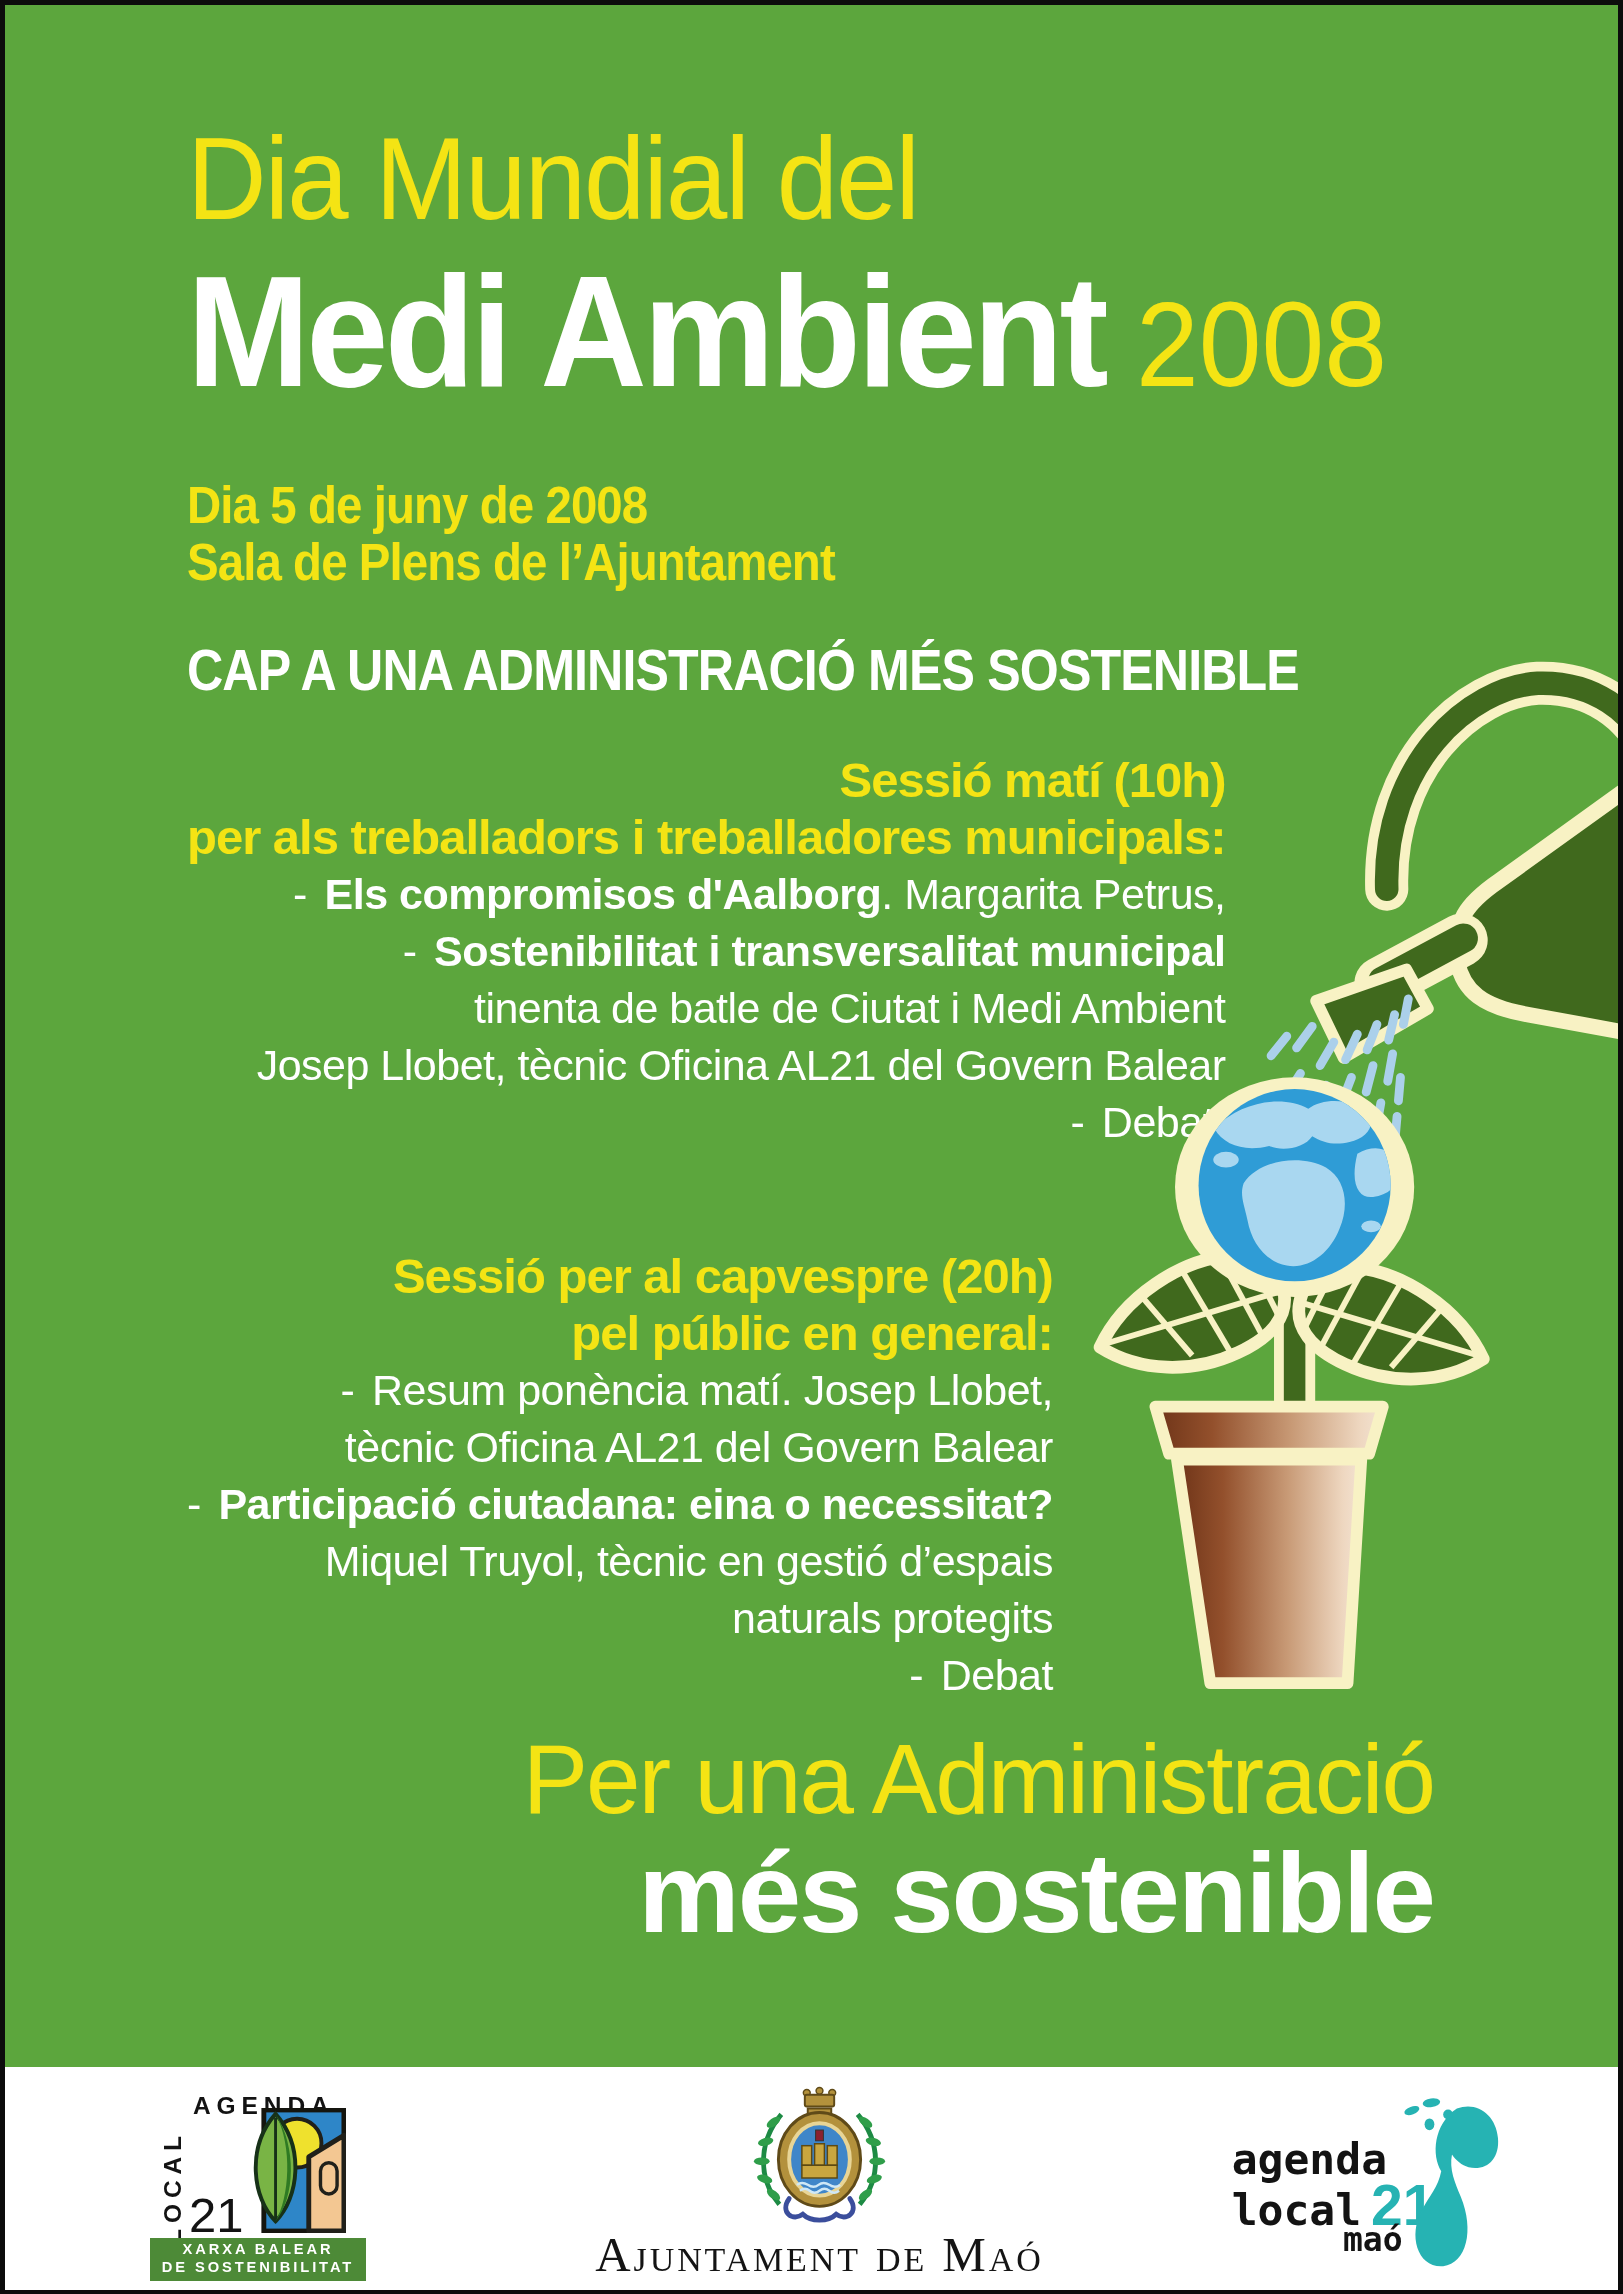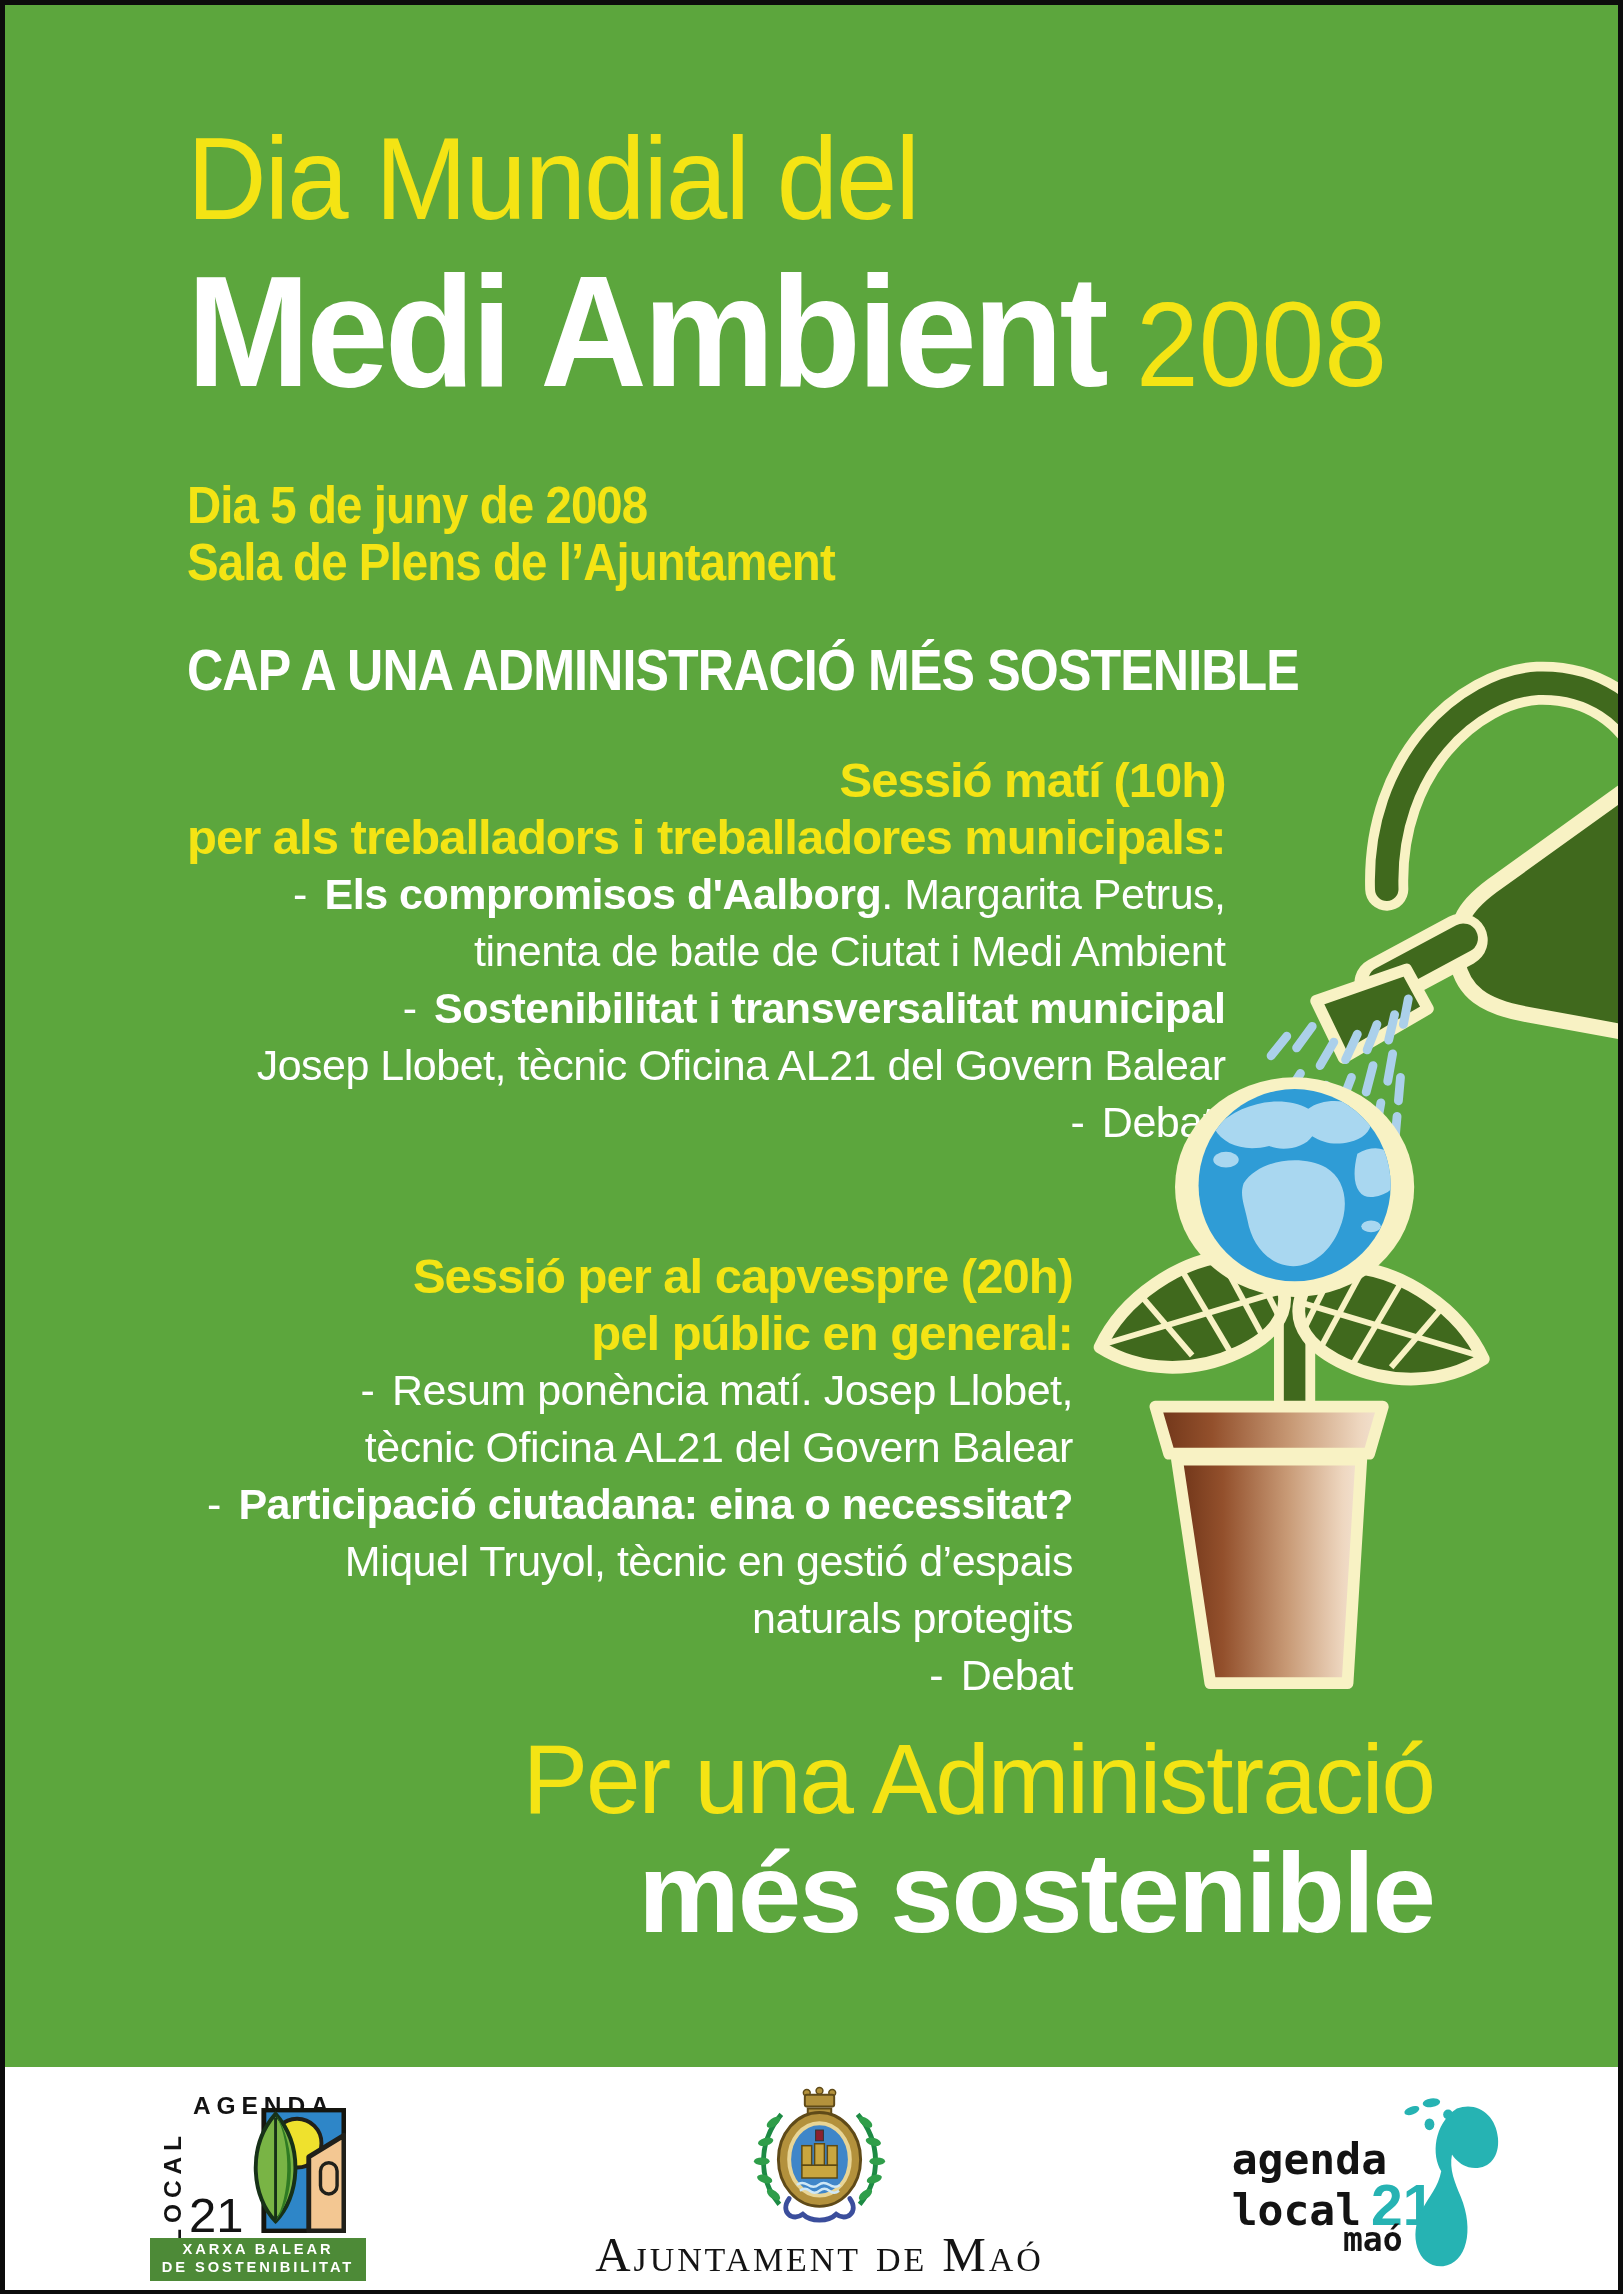--- a/index.html
+++ b/index.html
@@ -32,21 +32,21 @@
   .date{position:absolute;left:182px;top:472px;font-size:51px;font-weight:bold;color:var(--yellow);line-height:57px;letter-spacing:-1px;transform:scaleX(.93);transform-origin:left;white-space:nowrap;}
   
   .headline{position:absolute;left:182px;top:637px;font-size:57px;line-height:1;font-weight:bold;color:#fff;letter-spacing:-1px;transform:scaleX(.88);transform-origin:left;white-space:nowrap;}
   
   .session{position:absolute;left:182px;font-size:43px;color:#fff;line-height:57px;white-space:nowrap;letter-spacing:-0.5px;text-align:right;}
   .session .hd{font-size:49px;font-weight:bold;color:var(--yellow);letter-spacing:-1px;}
   .session .b{font-weight:bold;}
   .session .dash{margin-right:17.6px;}
   .session .cont{padding-left:39px;}
   .session1{top:747px;}
-  .session2{top:1243px;margin-left:20px;}
+  .session2{top:1243px;}
   
   .slogan{position:absolute;right:184px;top:1725px;text-align:right;white-space:nowrap;}
   .slogan-l1{font-size:98px;line-height:1;color:var(--yellow);letter-spacing:-2px;}
   .slogan-l2{font-size:114px;line-height:1;font-weight:bold;color:#fff;letter-spacing:-2px;margin-top:7.8px;}
   
   .illo{position:absolute;left:1072px;top:641px;width:545px;height:1045px;}
   
   .footer{position:absolute;left:0;right:0;bottom:0;height:223px;background:#ffffff;}
   .logo-al21{position:absolute;left:145px;top:21.6px;width:206px;height:191px;color:var(--ink);}
   .al21-agenda{position:absolute;left:43px;top:3.9px;font-size:24.5px;font-weight:bold;letter-spacing:5.9px;}
@@ -84,22 +84,22 @@
   </div>
 
   <div class="headline">CAP A UNA ADMINISTRACIÓ MÉS SOSTENIBLE</div>
 
   <div class="session session1">
     <div class="hd">
       <div>Sessió matí (10h)</div>
       <div>per als treballadors i treballadores municipals:</div>
     </div>
     <div class="li"><span class="dash">-</span><span class="b">Els compromisos d'Aalborg</span><span>. Margarita Petrus,</span></div>
+    <div class="li"><span class="dash">-</span><span class="b">Sostenibilitat i transversalitat municipal</span><span></span></div>
     <div class="li cont">tinenta de batle de Ciutat i Medi Ambient</div>
-    <div class="li"><span class="dash">-</span><span class="b">Sostenibilitat i transversalitat municipal</span><span></span></div>
     <div class="li cont">Josep Llobet, tècnic Oficina AL21 del Govern Balear</div>
     <div class="li"><span class="dash">-</span><span>Debat.</span></div>
   </div>
 
   <div class="session session2">
     <div class="hd">
       <div>Sessió per al capvespre (20h)</div>
       <div>pel públic en general:</div>
     </div>
     <div class="li"><span class="dash">-</span><span>Resum ponència matí. Josep Llobet,</span></div>

